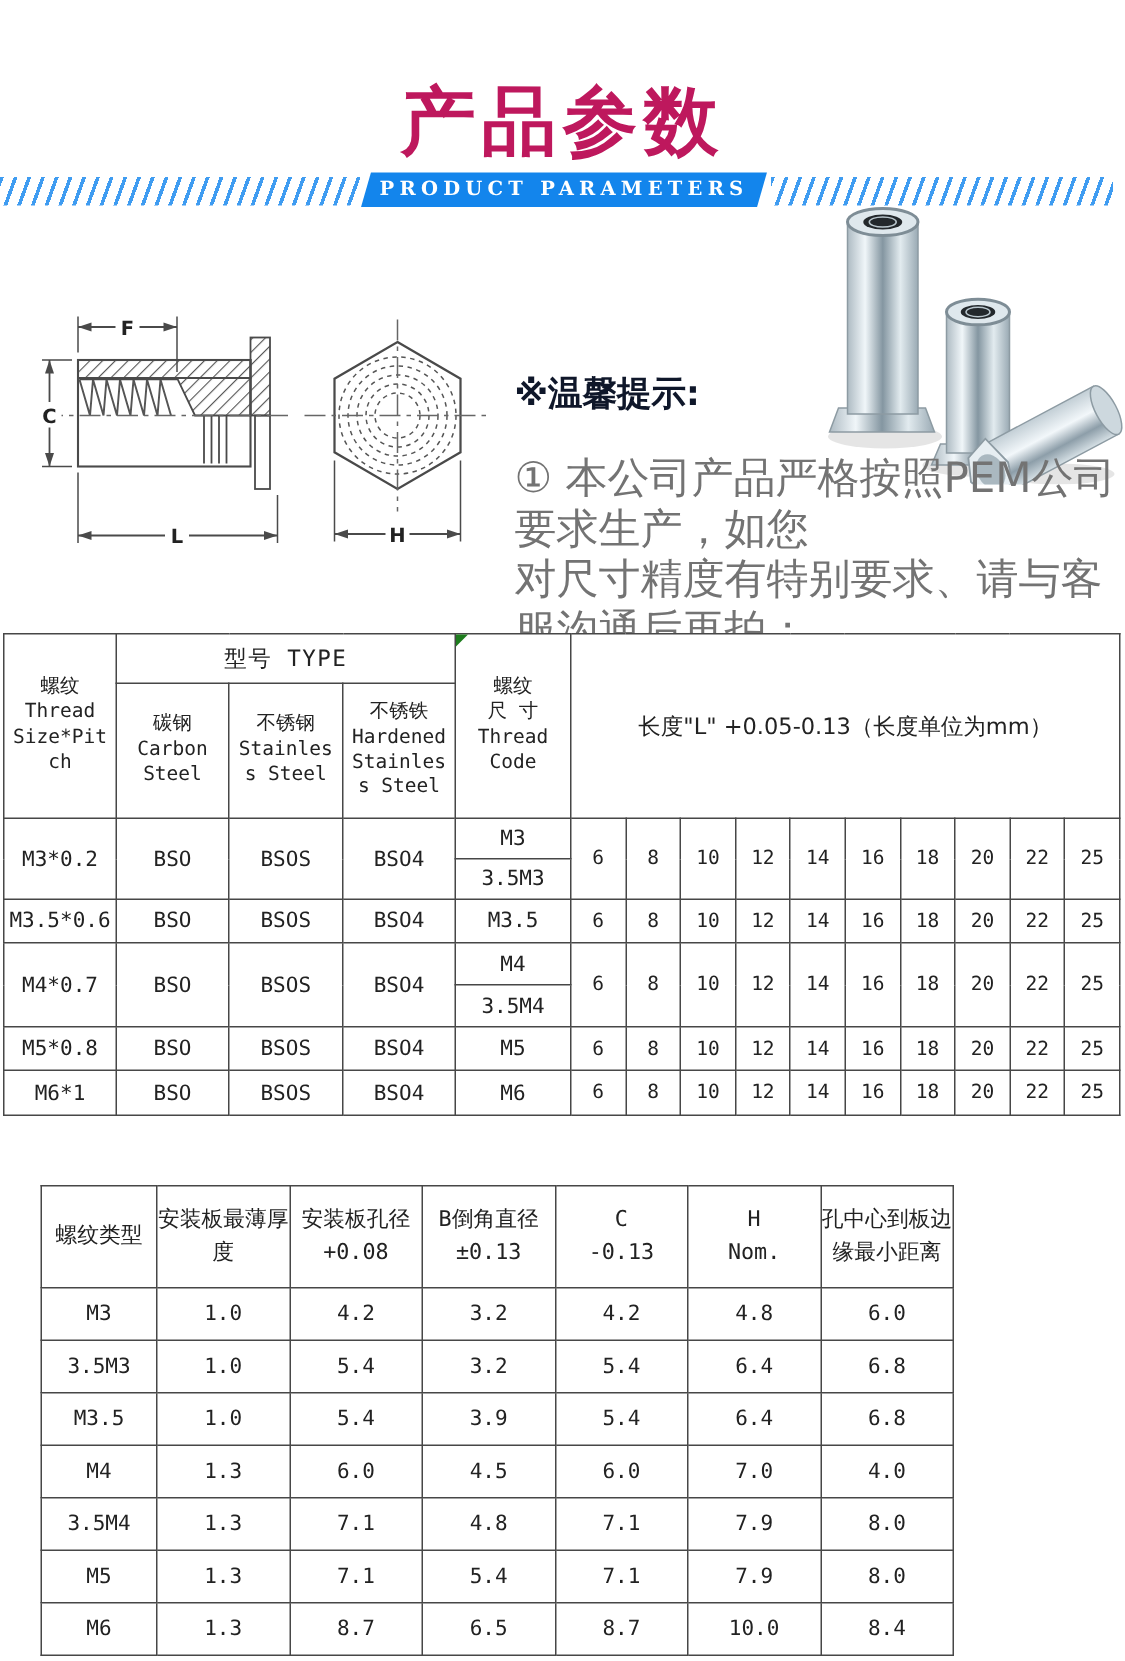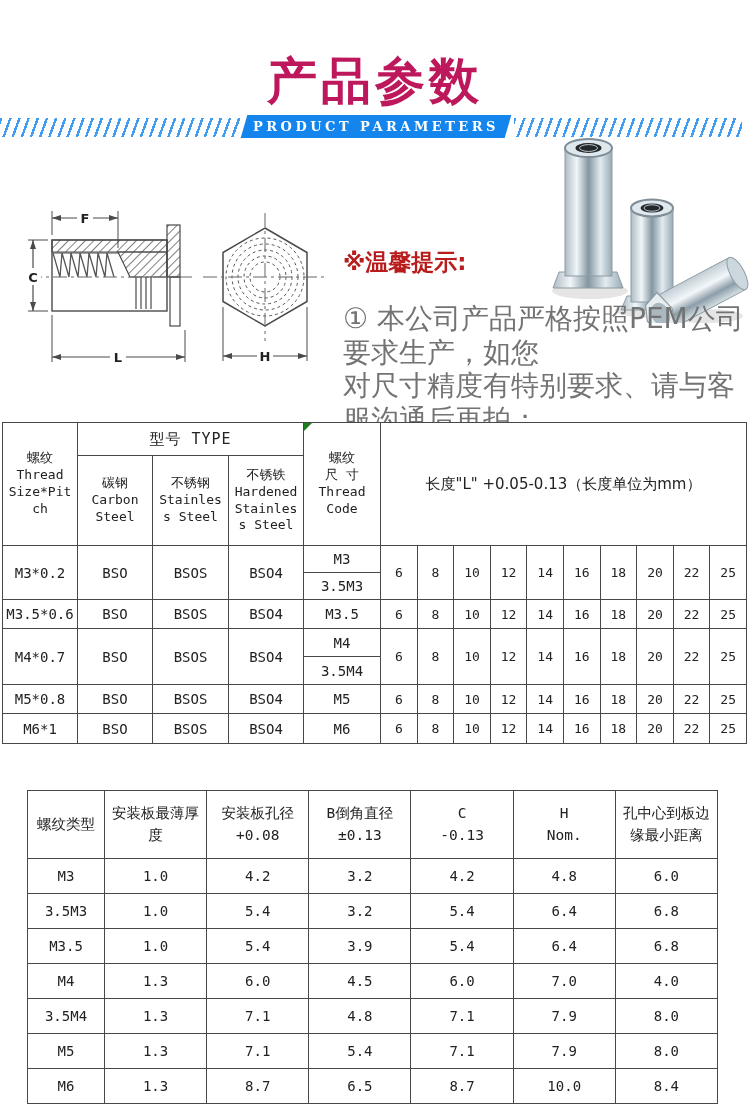--- a/index.html
+++ b/index.html
@@ -17,39 +17,39 @@
   .banner-bg{position:absolute;inset:0;background:#1385ec;transform:skewX(-16deg);}
   .banner-text{position:absolute;inset:0;display:flex;align-items:center;justify-content:center;
                color:#fff;font-family:"DejaVu Serif","Liberation Serif",serif;font-weight:bold;
                font-size:13px;letter-spacing:3.5px;white-space:pre;}
 
   
   .svg-abs{position:absolute;}
   .dim-label{font-family:"DejaVu Sans",sans-serif;font-weight:bold;font-size:13px;fill:#222;}
 
   
-  .tips-heading{position:absolute;left:343px;top:247px;font-size:23px;font-weight:bold;color:#b91c1c;}
+  .tips-heading{position:absolute;left:343px;top:247px;font-size:23px;font-weight:bold;color:#0f172a;}
   .tips-body{position:absolute;left:343px;top:302px;width:406px;font-size:28px;line-height:33.5px;
              color:#737373;white-space:pre-line;}
 
   
   table{border-collapse:collapse;table-layout:fixed;position:absolute;background:#fff;}
   td{border:1.5px solid #474747;text-align:center;vertical-align:middle;padding:0;overflow:hidden;}
   .mono{font-family:"DejaVu Sans Mono","Liberation Mono",monospace;}
   .pre{white-space:pre-line;text-align:center;}
   #t1{left:2px;top:422px;width:745px;font-size:14px;}
   #t1 .hdr{font-size:13px;line-height:1.3;}
   #t1 .type-hdr{font-size:15px;letter-spacing:1px;}
   #t1 .len-head{font-size:15px;}
   #t1 .num{font-size:13px;}
   #t1 tr.h1{height:33px;} #t1 tr.h2{height:90px;}
   #t1 tr.r27{height:27px;} #t1 tr.r28{height:28px;} #t1 tr.r29{height:29px;margin-top:36px;} #t1 tr.r30{height:30px;}
   .cell-marker{position:absolute;left:304px;top:423px;width:0;height:0;
                border-top:8px solid #1e7d1e;border-right:8px solid transparent;}
-  #t2{left:27px;top:790px;width:691px;font-size:14px;}
+  #t2{left:27px;top:790px;width:609px;font-size:14px;}
   #t2 .hdr{font-size:14.5px;line-height:1.45;}
   #t2 tr.hrow{height:68px;} #t2 tr.drow{height:35px;}
 </style>
 </head>
 <body>
 
 <div class="page">
 
   <h1 class="title">产品参数</h1>
 

